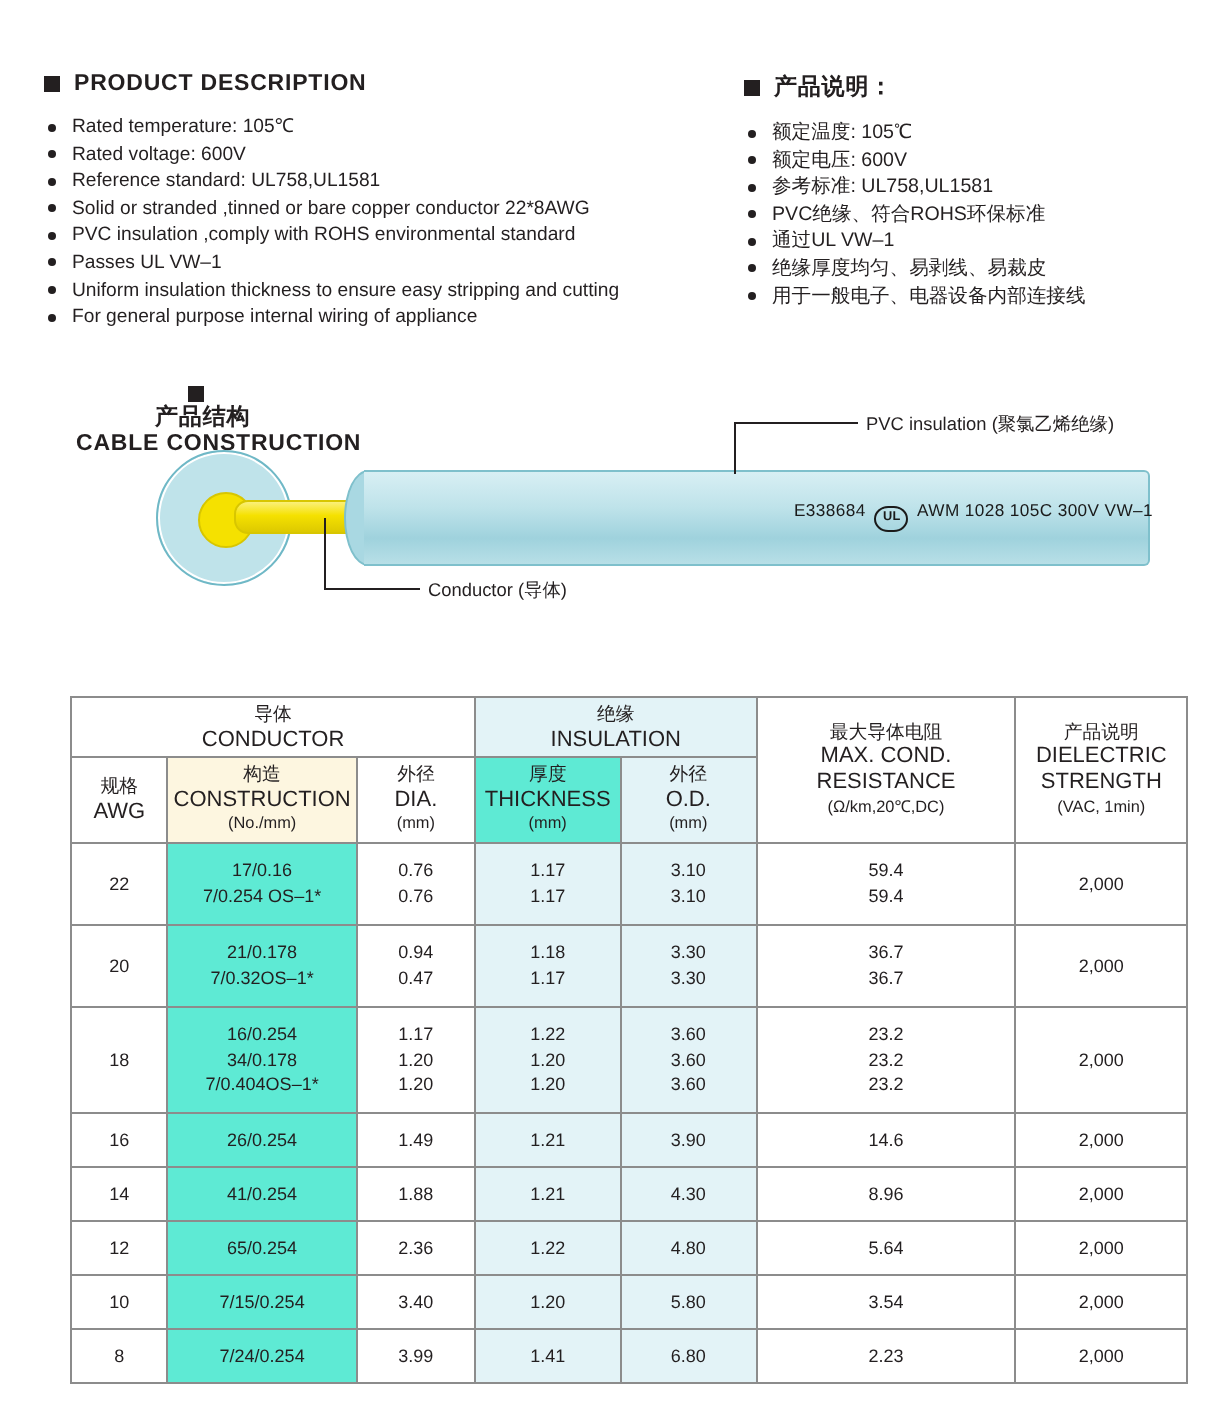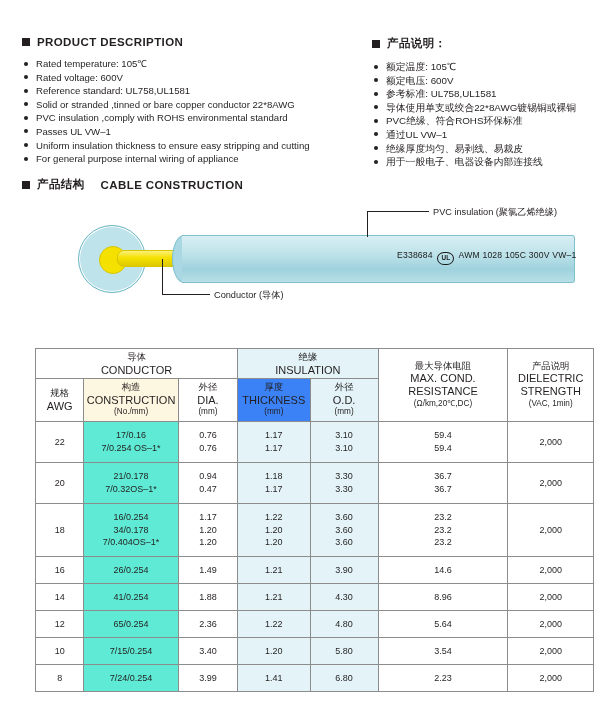--- a/index.html
+++ b/index.html
@@ -71,21 +71,22 @@
     height: 4px;
     border-radius: 50%;
     background: #231f20;
   }
   .col-right ul.feat li { font-size: 9.8px; }
 
   
   .cable-head {
     position: absolute;
     left: 22px;
-    top: 177px;
+    top: 193px;
+    flex-direction: column;
   }
   .cable-head .txt2 { margin-left: 16px; font-weight: bold; }
 
   .cable-art {
     position: absolute;
     left: 22px;
     top: 205px;
     width: 560px;
     height: 118px;
   }
@@ -202,21 +203,21 @@
     font-size: 8.8px;
     padding: 2px 1px;
   }
   .hdr-cn { font-size: 9.4px; }
   .hdr-en { font-size: 11px; }
   .hdr-unit { font-size: 8.2px; }
 
   .col-awg   { width: 44px; }
   .col-cons  { width: 86px; background: #fdf6e0; }
   .col-dia   { width: 54px; }
-  .col-thk   { width: 66px; background: #3b82f6; }
+  .col-thk   { width: 66px; background: #5eead4; }
   .col-od    { width: 62px; background: #e3f3f7; }
   .col-res   { width: 118px; }
   .col-diel  { width: 78px; }
 
   td.cons  { background: #5eead4; }
   td.thk, td.od { background: #e3f3f7; }
 
   th.grp {
     background: #ffffff;
   }
@@ -252,21 +253,20 @@
 
     <div class="col-right">
       <div class="sec-head">
         <span class="bullet-sq"></span>
         <span class="txt">产品说明：</span>
       </div>
       <ul class="feat">
         <li>额定温度: 105℃</li>
         <li>额定电压: 600V</li>
         <li>参考标准: UL758,UL1581</li>
-        <li>导体使用单支或绞合22*8AWG镀锡铜或裸铜</li>
         <li>PVC绝缘、符合ROHS环保标准</li>
         <li>通过UL VW–1</li>
         <li>绝缘厚度均匀、易剥线、易裁皮</li>
         <li>用于一般电子、电器设备内部连接线</li>
       </ul>
     </div>
   </div>
 
   <div class="cable-head sec-head">
     <span class="bullet-sq"></span>

